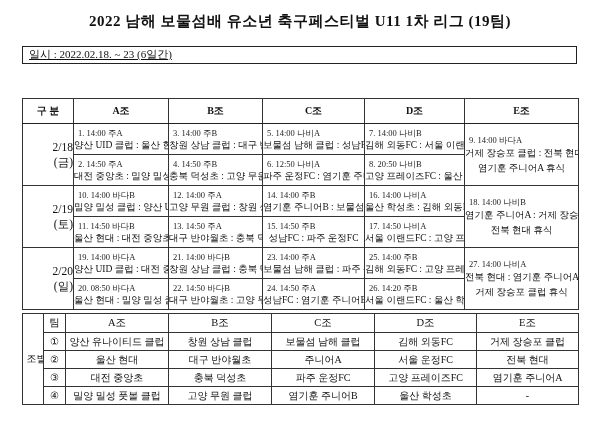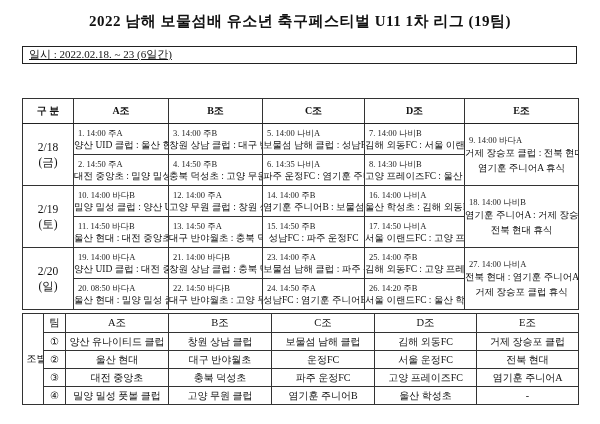--- a/index.html
+++ b/index.html
@@ -15,21 +15,21 @@
     position:absolute;left:22px;top:46px;width:553px;
     border:1.5px solid #222;
     text-decoration:underline;
   }
   .inforow{font-size:11px;line-height:15.5px;padding:0 6px;white-space:nowrap;}
   table{border-collapse:collapse;table-layout:fixed;}
   .sched{position:absolute;left:22px;top:98px;width:556px;}
   .sched th,.sched td{border:1px solid #333;padding:0;overflow:hidden;}
   .sched{border:1.5px solid #222;}
   .hrow th{height:24px;font-size:10px;font-weight:bold;border-bottom:1.5px solid #222;}
-  .datecell{text-align:center;font-size:11.5px;line-height:15px;}
+  .datecell{text-align:right;font-size:11.5px;line-height:15px;}
   .mcell{height:30px;vertical-align:middle;}
   .mh{font-size:8.5px;line-height:12px;text-align:left;padding:1px 0 0 4px;color:#222;white-space:nowrap;}
   .mm{font-size:9.5px;line-height:13px;text-align:center;white-space:nowrap;}
   .ecell .mm{line-height:15px;}
   .teams{position:absolute;left:22px;top:313px;width:556px;border:1.5px solid #222;}
   .teams th,.teams td{border:1px solid #333;padding:0;font-weight:normal;overflow:hidden;}
   .teams th{height:18px;font-size:10.5px;}
   .teams td{height:17px;font-size:10px;text-align:center;white-space:nowrap;}
   .vlabel{width:21px;}
   .vlabel div{
@@ -96,25 +96,25 @@
   <tr>
     <td class="mcell">
       <div class="mh">2. 14:50 주A</div>
       <div class="mm">대전 중앙초 : 밀양 밀성 클럽</div>
     </td>
     <td class="mcell">
       <div class="mh">4. 14:50 주B</div>
       <div class="mm">충북 덕성초 : 고양 무원 클럽</div>
     </td>
     <td class="mcell">
-      <div class="mh">6. 14:35 나비A</div>
+      <div class="mh">6. 12:50 나비A</div>
       <div class="mm">파주 운정FC : 염기훈 주니어B</div>
     </td>
     <td class="mcell">
-      <div class="mh">8. 14:30 나비B</div>
+      <div class="mh">8. 20:50 나비B</div>
       <div class="mm">고양 프레이즈FC : 울산 학성초</div>
     </td>
   </tr>
 
   <tr>
     <td class="datecell" rowspan="2">
       <div>2/19</div>
       <div>(토)</div>
     </td>
     <td class="mcell">
@@ -233,21 +233,21 @@
     <td>양산 유나이티드 클럽</td>
     <td>창원 상남 클럽</td>
     <td>보물섬 남해 클럽</td>
     <td>김해 외동FC</td>
     <td>거제 장승포 클럽</td>
   </tr>
   <tr>
     <td class="numcell">②</td>
     <td>울산 현대</td>
     <td>대구 반야월초</td>
-    <td>운정FC</td>
+    <td>주니어A</td>
     <td>서울 운정FC</td>
     <td>전북 현대</td>
   </tr>
   <tr>
     <td class="numcell">③</td>
     <td>대전 중앙초</td>
     <td>충북 덕성초</td>
     <td>파주 운정FC</td>
     <td>고양 프레이즈FC</td>
     <td>염기훈 주니어A</td>

